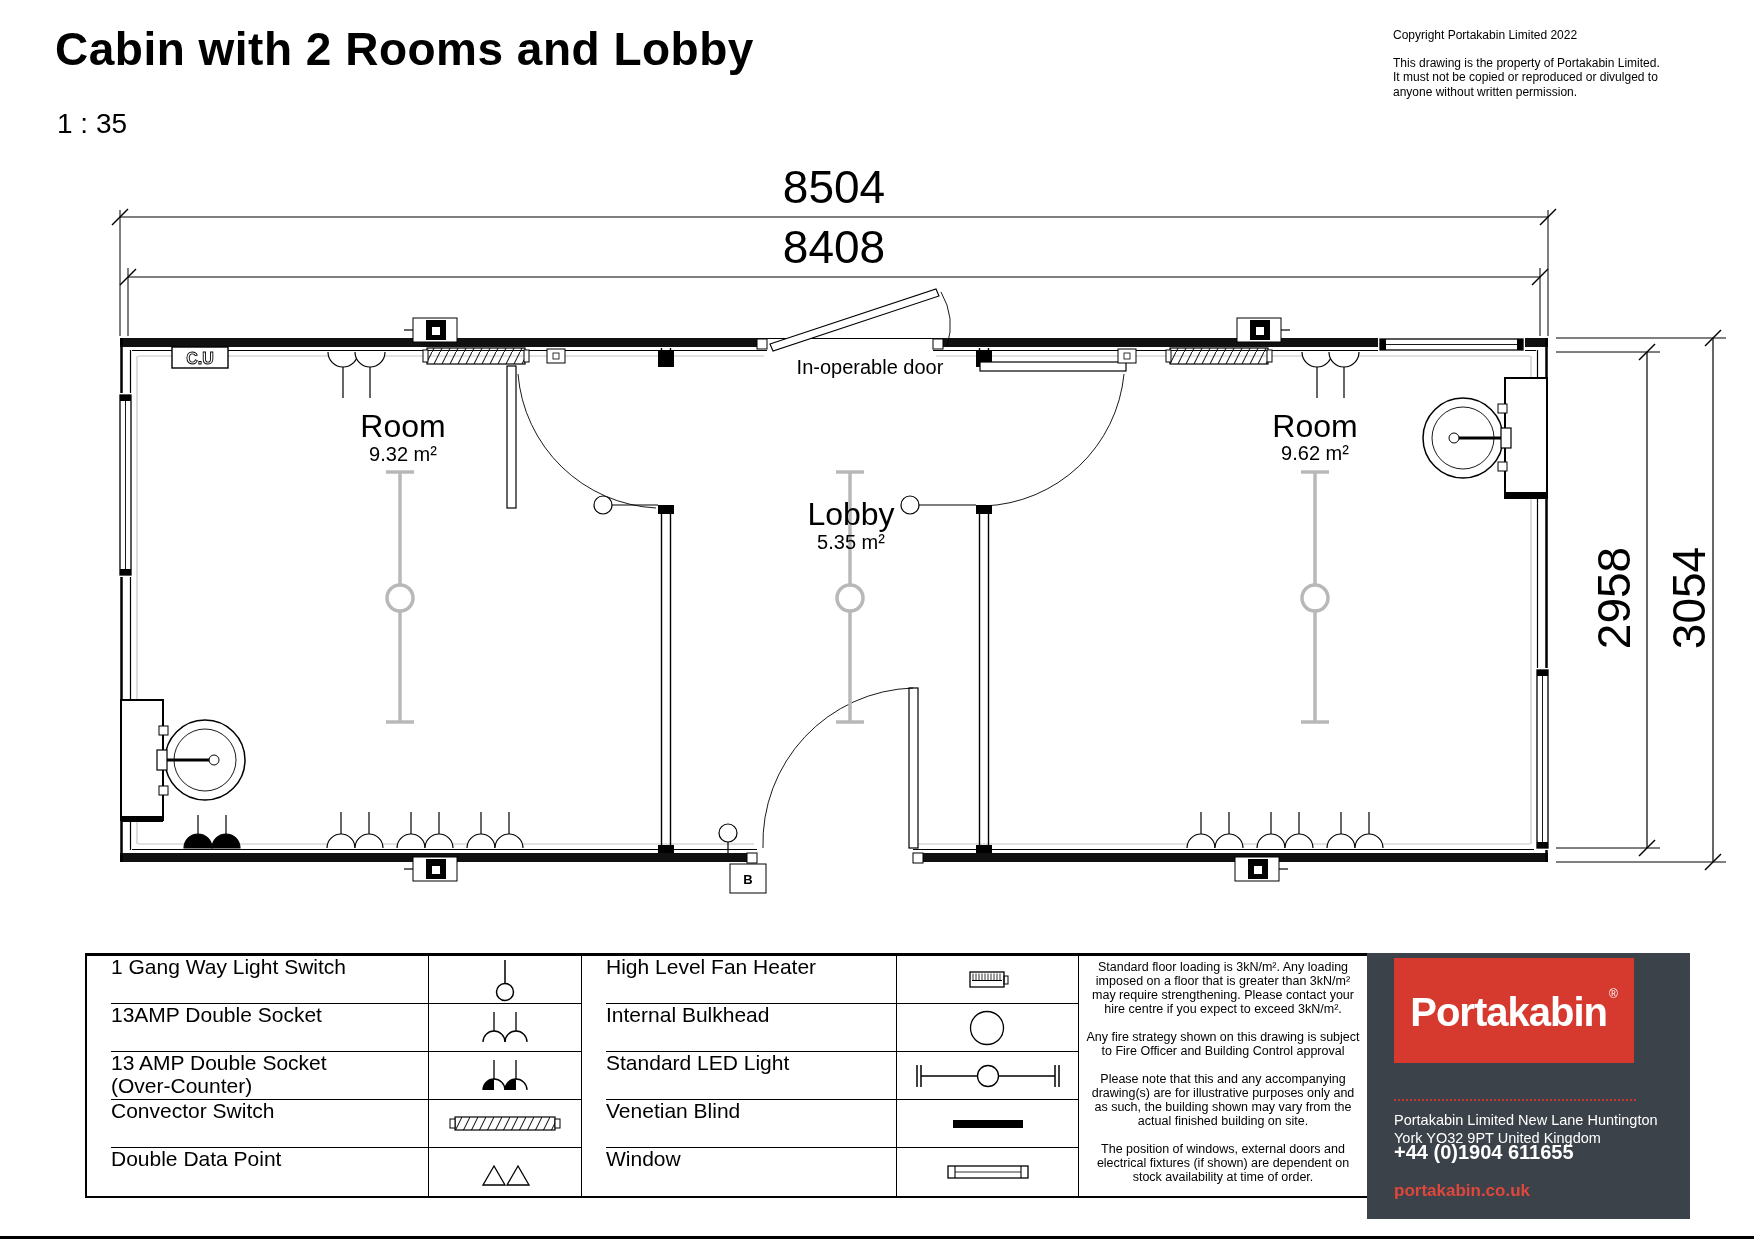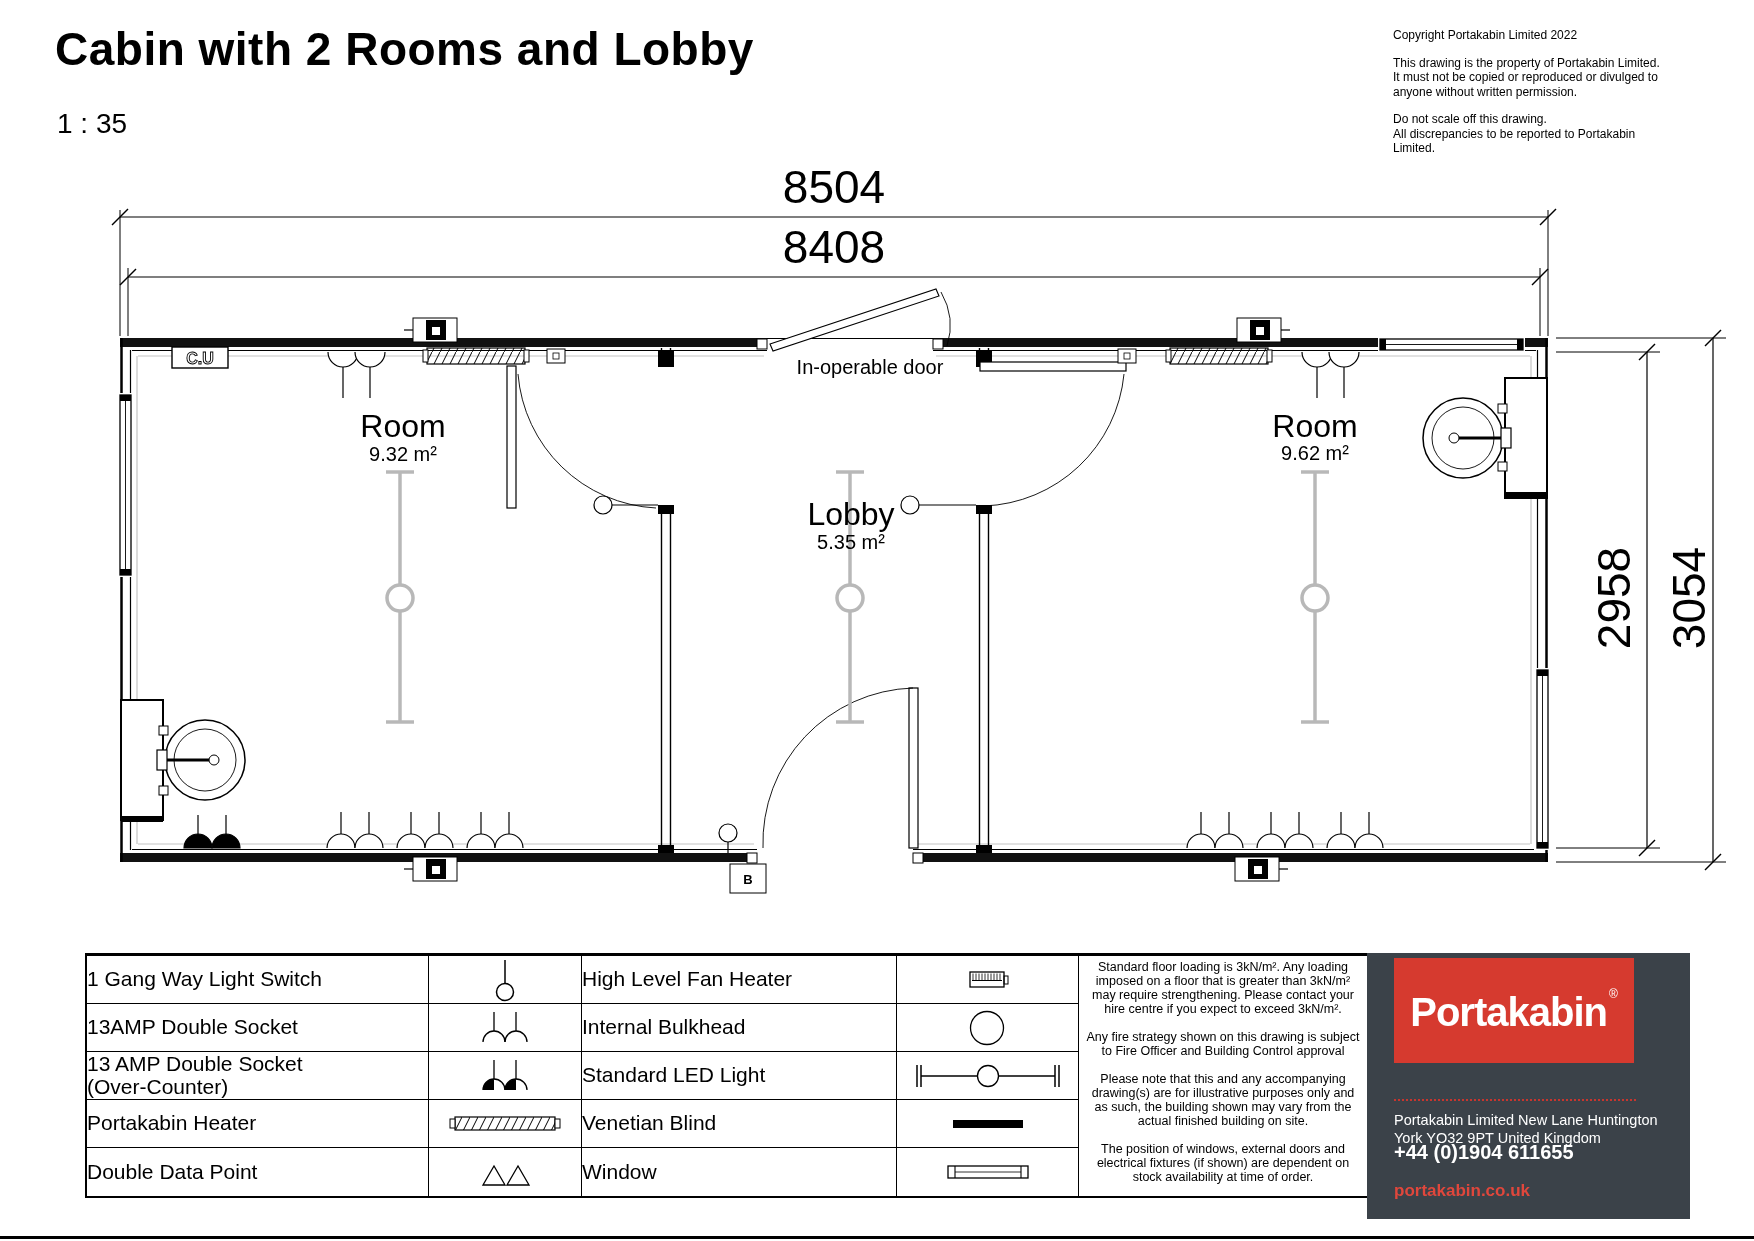--- a/index.html
+++ b/index.html
@@ -18,21 +18,21 @@
   .plan-svg{left:0;top:0;}
   
   .legend{
     left:85px;top:953px;display:grid;
     grid-template-columns:342px 153px 315px 182px 288px;
     grid-template-rows:repeat(5,48px);
     border:2px solid #000;border-top-width:3px;
   }
   .lg-cell{border-right:1.5px solid #000;border-bottom:1.5px solid #000;
     display:flex;align-items:center;box-sizing:border-box;background:#fff;}
-  .lg-label{font-size:21px;padding-left:0;flex-direction:column;align-items:flex-start;justify-content:center;line-height:1.08;}
+  .lg-label{font-size:21px;padding-left:0;flex-direction:column;align-items:flex-start;line-height:1.08;margin-left:24px;}
   .lg-sym{justify-content:center;}
   .lg-lastrow{border-bottom:none;}
   .lg-notes{
     grid-column:5;grid-row:1/6;border-right:none;border-bottom:none;
     display:flex;align-items:center;justify-content:center;background:#fff;
   }
   .notes-inner{width:276px;font-size:12.5px;line-height:14px;text-align:center;}
   .notes-inner p{margin:0 0 14px 0;}
   .notes-inner p:last-child{margin-bottom:8px;}
   
@@ -55,25 +55,20 @@
 <div class="abs sheet-title">Cabin with 2 Rooms and Lobby</div>
 <div class="abs sheet-scale">1 : 35</div>
 
 <div class="abs copyright">
   <p><span>Copyright Portakabin Limited 2022</span></p>
   <p>
     <span>This drawing is the property of Portakabin Limited.</span><br>
     <span>It must not be copied or reproduced or divulged to</span><br>
     <span>anyone without written permission.</span>
   </p>
-  <p>
-    <span>Do not scale off this drawing.</span><br>
-    <span>All discrepancies to be reported to Portakabin</span><br>
-    <span>Limited.</span>
-  </p>
 </div>
 
 <svg class="abs plan-svg" width="1754" height="950" viewBox="0 0 1754 950" xmlns="http://www.w3.org/2000/svg">
   <defs>
     <pattern id="hatchMain" width="8" height="16" patternUnits="userSpaceOnUse">
       <path d="M0,16 L8,0" stroke="#000" stroke-width="1"></path>
     </pattern>
   </defs>
 
   <g font-family="Liberation Sans, sans-serif" fill="#000">
@@ -457,21 +452,21 @@
       <line x1="14" y1="12" x2="14" y2="34" stroke="#000" stroke-width="1.5"></line>
       <line x1="18" y1="12" x2="18" y2="34" stroke="#000" stroke-width="1.5"></line>
       <line x1="152" y1="12" x2="152" y2="34" stroke="#000" stroke-width="1.5"></line>
       <line x1="156" y1="12" x2="156" y2="34" stroke="#000" stroke-width="1.5"></line>
       <line x1="18" y1="23" x2="152" y2="23" stroke="#000" stroke-width="1.5"></line>
       <circle cx="85" cy="23" r="10.5" fill="#fff" stroke="#000" stroke-width="1.3"></circle>
     </svg>
   </div>
 
   <div class="lg-cell lg-label">
-    <span>Portakabin Heater</span>
+    <span>Convector Switch</span>
   </div>
   <div class="lg-cell lg-sym">
     <svg width="150" height="46" viewBox="0 0 150 46">
       <defs>
         <pattern id="hatchLeg" width="8" height="16" patternUnits="userSpaceOnUse">
           <path d="M0,16 L8,0" stroke="#000" stroke-width="1"></path>
         </pattern>
       </defs>
       <rect x="25" y="16" width="100" height="13" fill="url(#hatchLeg)" stroke="#000" stroke-width="1.2"></rect>
       <rect x="20" y="18" width="5" height="9" fill="#fff" stroke="#000" stroke-width="1"></rect>

